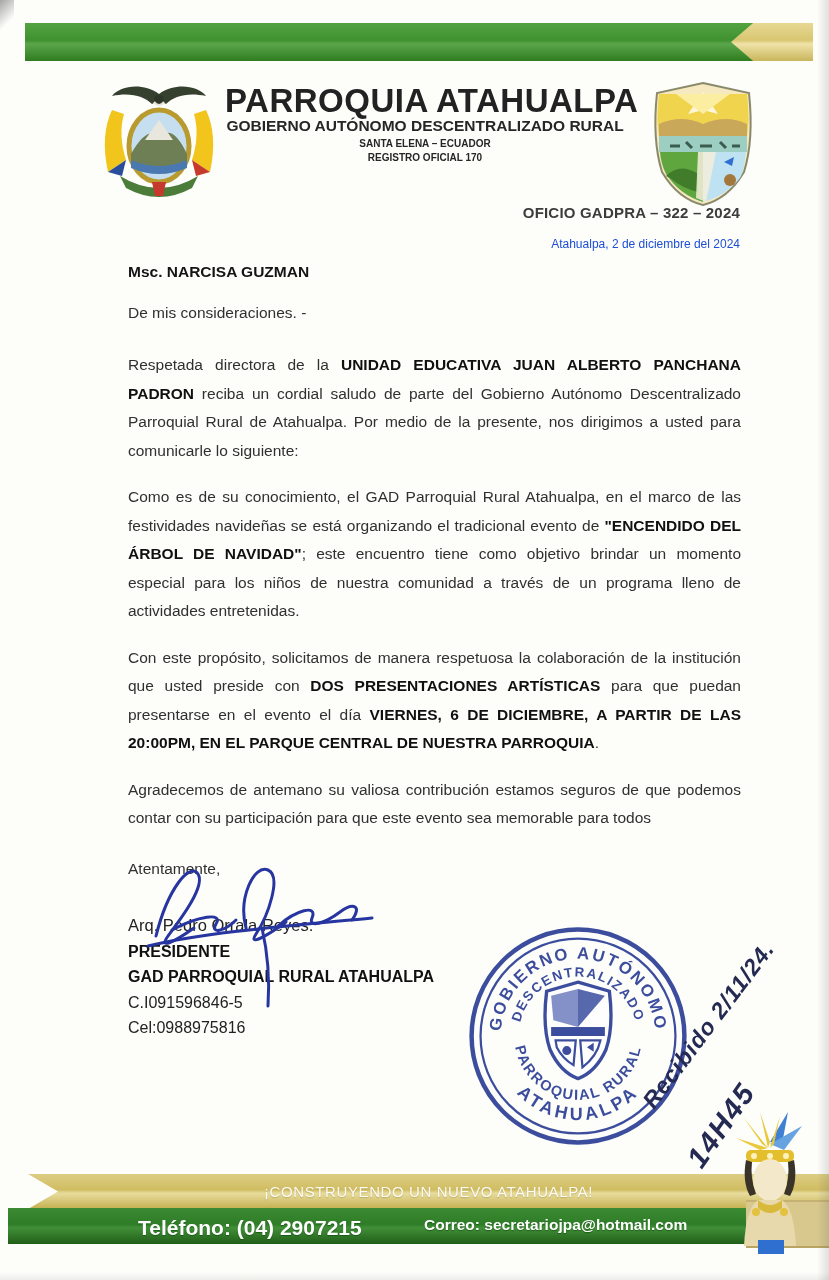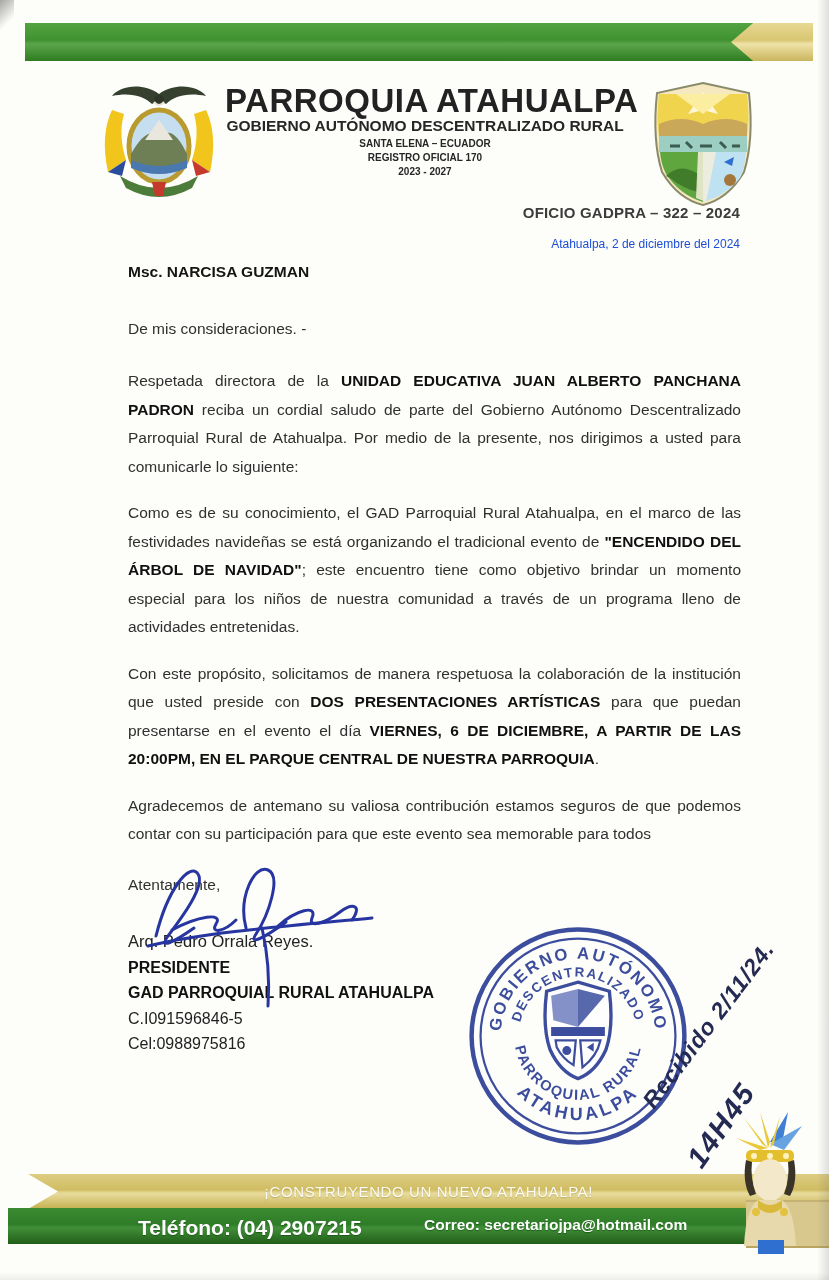--- a/index.html
+++ b/index.html
@@ -30,21 +30,21 @@
   .logo{position:absolute;}
   .logo-left{left:82px; top:80px;}
   .logo-right{left:646px; top:80px;}
   
   .ref-block{position:absolute; right:89px; top:204px; text-align:right;}
   .ref-oficio{font-size:15px; font-weight:700; color:#3c3c3c; letter-spacing:.2px;}
   .ref-date{font-size:12px; color:#1d4ed8; margin-top:16px;}
   
   .body-block{position:absolute; left:128px; top:258px; width:613px;
     font-size:15.5px; line-height:28.5px; color:#303030; text-align:justify;}
-  .recipient{font-weight:700; color:#141414; margin:0 0 28px 0; text-align:left;}
+  .recipient{font-weight:700; color:#141414; margin:0 0 12px 0; text-align:left;}
   .salutation{margin:0 0 24px 0; text-align:left;}
   .para{margin:0 0 18px 0;}
   .para .b{font-weight:700; color:#101010;}
   .closing{margin:22px 0 0 0; text-align:left;}
   .sig-lines{margin-top:30px; line-height:25.5px; text-align:left;}
   .sig-name{font-size:16.5px; color:#222;}
   .sig-bold{font-size:16px; font-weight:700; color:#111;}
   .sig-plain{font-size:16px; color:#222;}
   
   .signature-svg{position:absolute; left:128px; top:858px; pointer-events:none;}
@@ -128,21 +128,20 @@
 
       <path d="M52 72 L70 72 L60 122 L50 118 Z" fill="#f4efdc" opacity=".85"></path>
     </svg>
   </div>
 
   <div class="header-center">
     <div class="header-title">PARROQUIA ATAHUALPA</div>
     <div class="header-sub1">GOBIERNO AUTÓNOMO DESCENTRALIZADO RURAL</div>
     <div class="header-sub">SANTA ELENA – ECUADOR</div>
     <div class="header-sub">REGISTRO OFICIAL 170</div>
-    <div class="header-sub">2023 - 2027</div>
   </div>
 
   <div class="ref-block">
     <div class="ref-oficio">OFICIO GADPRA – 322 – 2024</div>
     <div class="ref-date">Atahualpa, 2 de diciembre del 2024</div>
   </div>
 
   <div class="body-block">
     <p class="recipient">Msc. NARCISA GUZMAN</p>
     <p class="salutation">De mis consideraciones. -</p>

